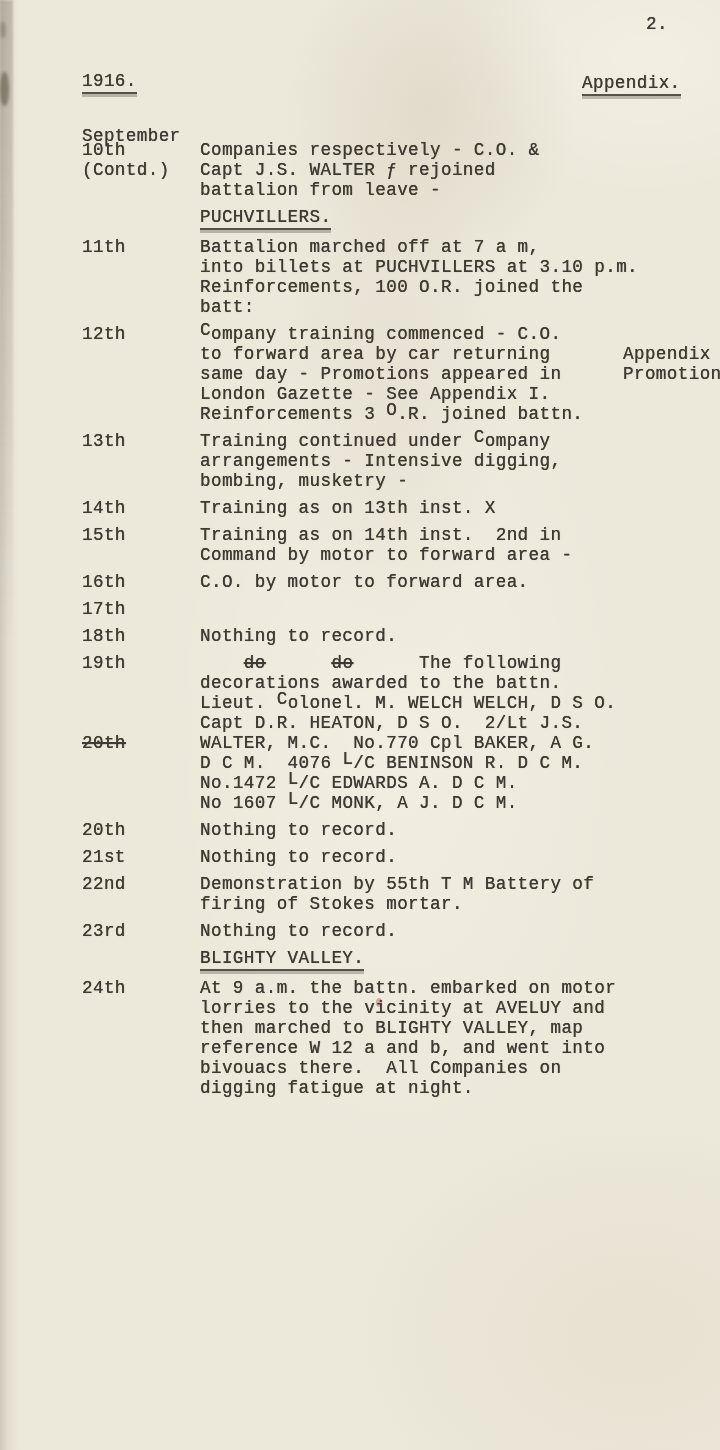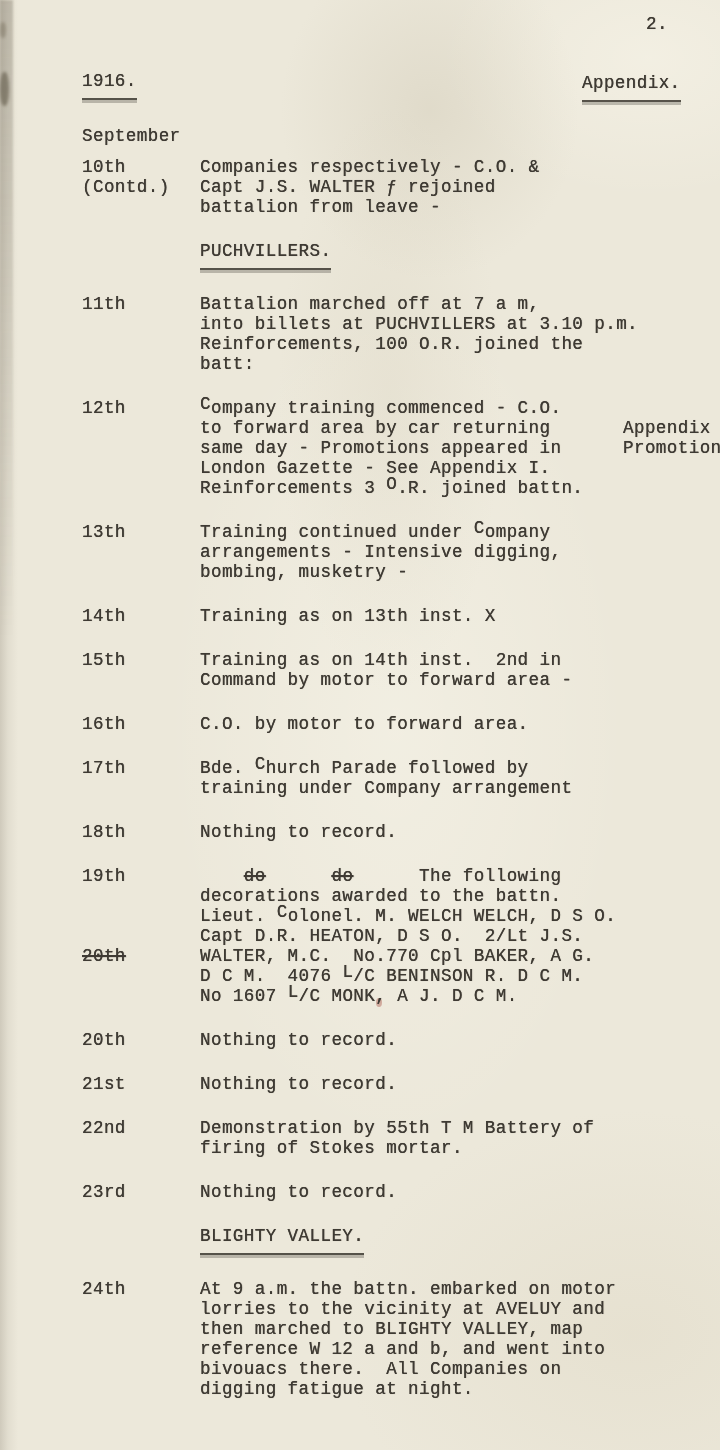--- a/index.html
+++ b/index.html
@@ -48,24 +48,24 @@
     filter: blur(0.6px);
   }
   .pagenum { position: absolute; top: 14px; left: 646px; }
   .year    { position: absolute; top: 71px; left: 82px; }
   .appendix{ position: absolute; top: 73px; left: 582px; }
   .month   { position: absolute; top: 126px; left: 82px; }
   .underlined {
     display: inline-block;
     border-bottom: 2px solid rgba(64,60,52,0.88);
     box-shadow: 0 3px 0 rgba(64,60,52,0.30);
-    padding-bottom: 7px;
+    padding-bottom: 1px;
   }
   .entries { position: absolute; top: 133px; left: 82px; right: 6px; }
-  .entry { display: flex; margin-top: 24px; }
+  .entry { display: flex; margin-top: 7px; }
   .date-cell { flex: 0 0 118px; width: 118px; white-space: pre; }
   .content-cell { position: relative; flex: 1 1 auto; }
   .line { position: relative; white-space: pre; }
   .note { position: absolute; left: 423px; top: 0; white-space: pre; text-align: center; }
   .sup { position: relative; top: -4.5px; }
   .strike {
     text-decoration: line-through;
     text-decoration-thickness: 2px;
     text-decoration-color: rgba(62,58,51,0.9);
   }
@@ -143,40 +143,37 @@
         </div>
       </div>
       <div class="entry">
         <div class="date-cell"><div>16th</div></div>
         <div class="content-cell">
           <div class="line"><span>C.O. by motor to forward area.</span></div>
         </div>
       </div>
       <div class="entry">
         <div class="date-cell"><div>17th</div></div>
-        <div class="content-cell">
-          <div class="line"><span>Bde. </span><span class="sup">C</span><span>hurch Parade followed by</span></div>
-          <div class="line"><span>training under Company arrangement</span></div>
-        </div>
       </div>
       <div class="entry">
         <div class="date-cell"><div>18th</div></div>
         <div class="content-cell">
           <div class="line"><span>Nothing to record.</span></div>
         </div>
       </div>
       <div class="entry">
         <div class="date-cell"><div>19th</div><div class="strike pushed">20th</div></div>
         <div class="content-cell">
           <div class="line"><span>    </span><span class="strike">do</span><span>      </span><span class="strike">do</span><span>      The following</span></div>
           <div class="line"><span>decorations awarded to the battn.</span></div>
           <div class="line"><span>Lieut. </span><span class="sup">C</span><span>olonel. M. WELCH WELCH, D S O.</span></div>
           <div class="line"><span>Capt D.R. HEATON, D S O.  2/Lt J.S.</span></div>
           <div class="line"><span>WALTER, M.C.  No.770 Cpl BAKER, A G.</span></div>
           <div class="line"><span>D C M.  4076 </span><span class="sup">L</span><span>/C BENINSON R. D C M.</span></div>
+          <div class="line"><span>No.1472 </span><span class="sup">L</span><span>/C EDWARDS A. D C M.</span></div>
           <div class="line"><span>No 1607 </span><span class="sup">L</span><span>/C MONK, A J. D C M.</span></div>
         </div>
       </div>
       <div class="entry">
         <div class="date-cell"><div>20th</div></div>
         <div class="content-cell">
           <div class="line"><span>Nothing to record.</span></div>
         </div>
       </div>
       <div class="entry">

